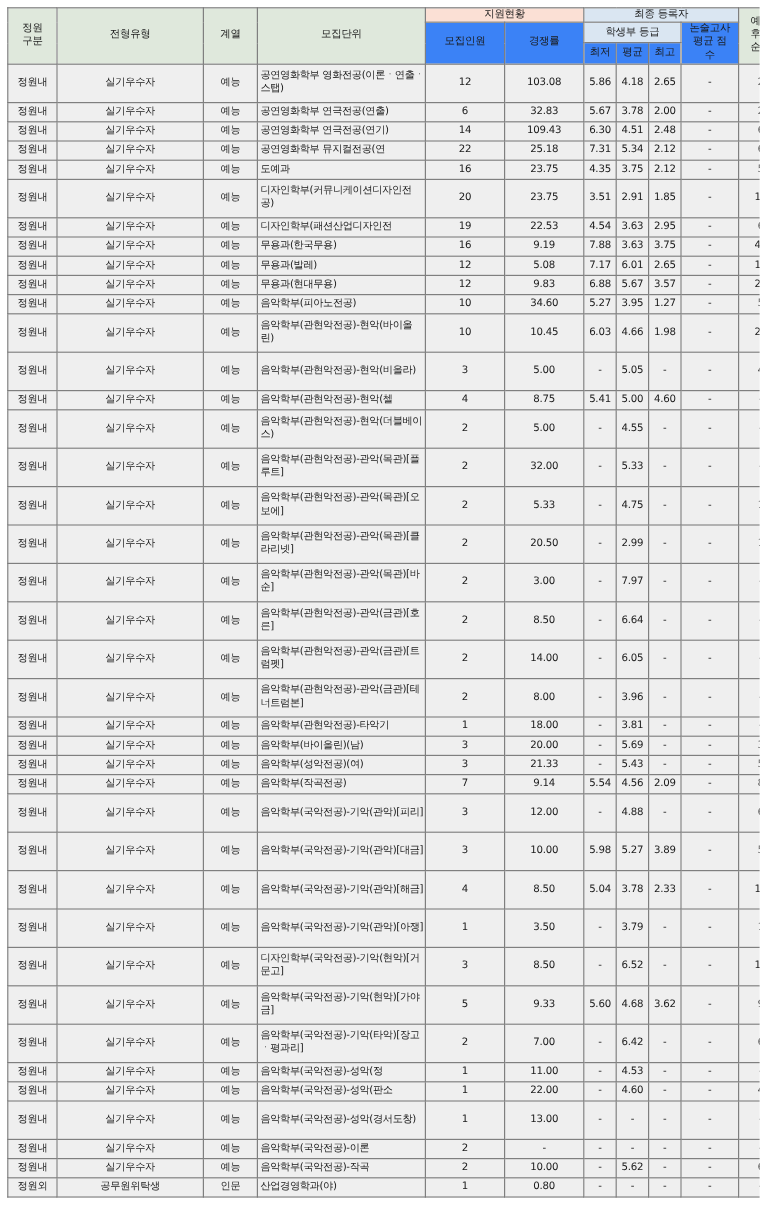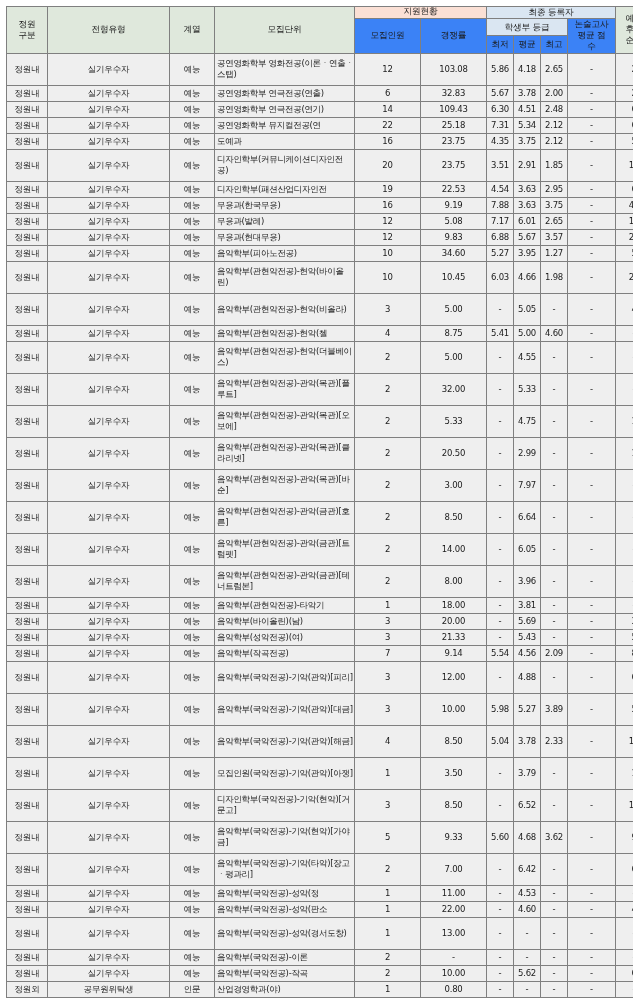--- a/index.html
+++ b/index.html
@@ -508,21 +508,21 @@
           <td>5.04</td>
           <td>3.78</td>
           <td>2.33</td>
           <td>-</td>
           <td>10</td>
         </tr>
         <tr class="r2">
           <td>정원내</td>
           <td>실기우수자</td>
           <td>예능</td>
-          <td class="unit">모집인원(국악전공)-기악(관악)[아쟁]</td>
+          <td class="unit">음악학부(국악전공)-기악(관악)[아쟁]</td>
           <td>1</td>
           <td>3.50</td>
           <td>-</td>
           <td>3.79</td>
           <td>-</td>
           <td>-</td>
           <td>1</td>
         </tr>
         <tr class="r2">
           <td>정원내</td>

